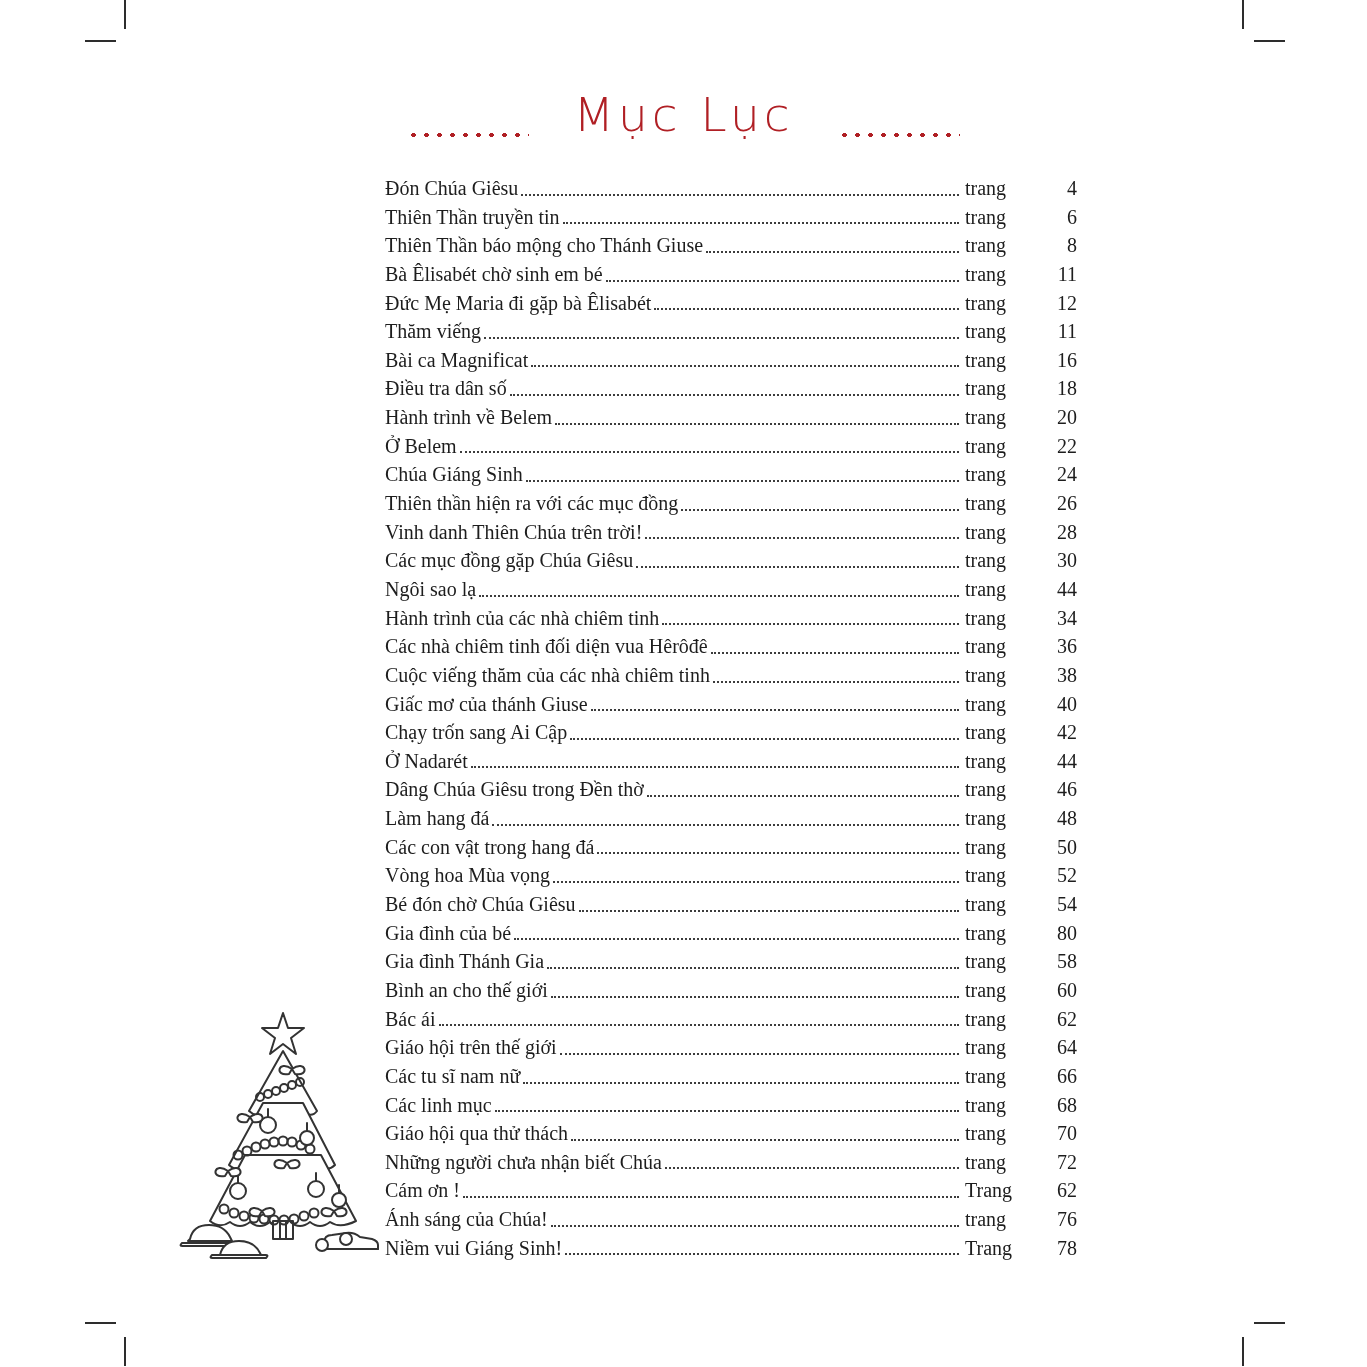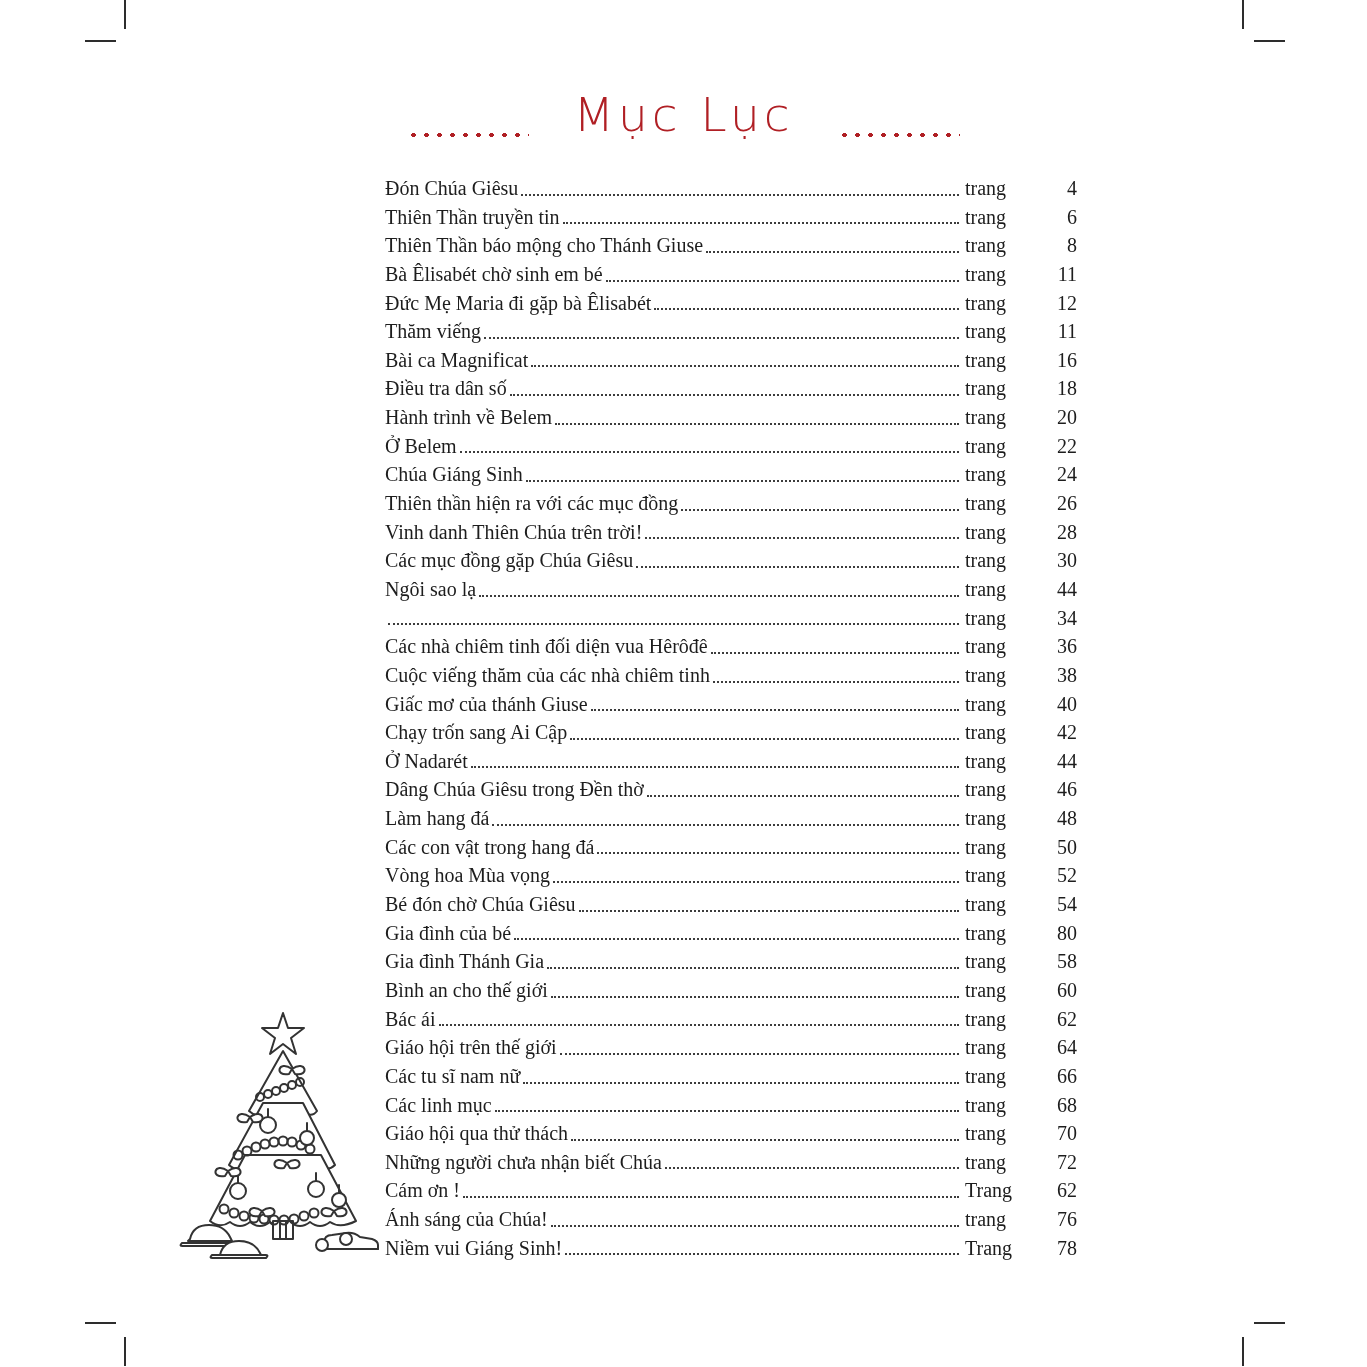--- a/index.html
+++ b/index.html
@@ -169,20 +169,21 @@
     </div>
 
     <div class="row">
       <span class="label">Ngôi sao lạ</span>
       <span class="dots"></span>
       <span class="word">trang</span>
       <span class="num">44</span>
     </div>
 
     <div class="row">
+      <span class="label">Hành trình của các nhà chiêm tinh</span>
       <span class="dots"></span>
       <span class="word">trang</span>
       <span class="num">34</span>
     </div>
 
     <div class="row">
       <span class="label">Các nhà chiêm tinh đối diện vua Hêrôđê</span>
       <span class="dots"></span>
       <span class="word">trang</span>
       <span class="num">36</span>

